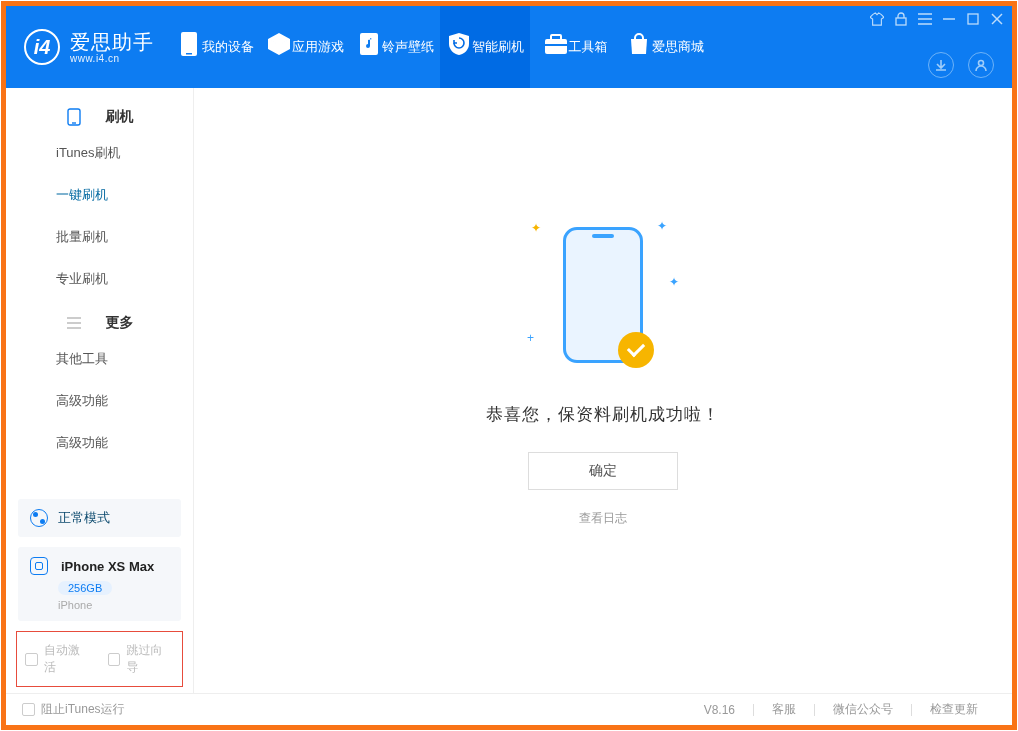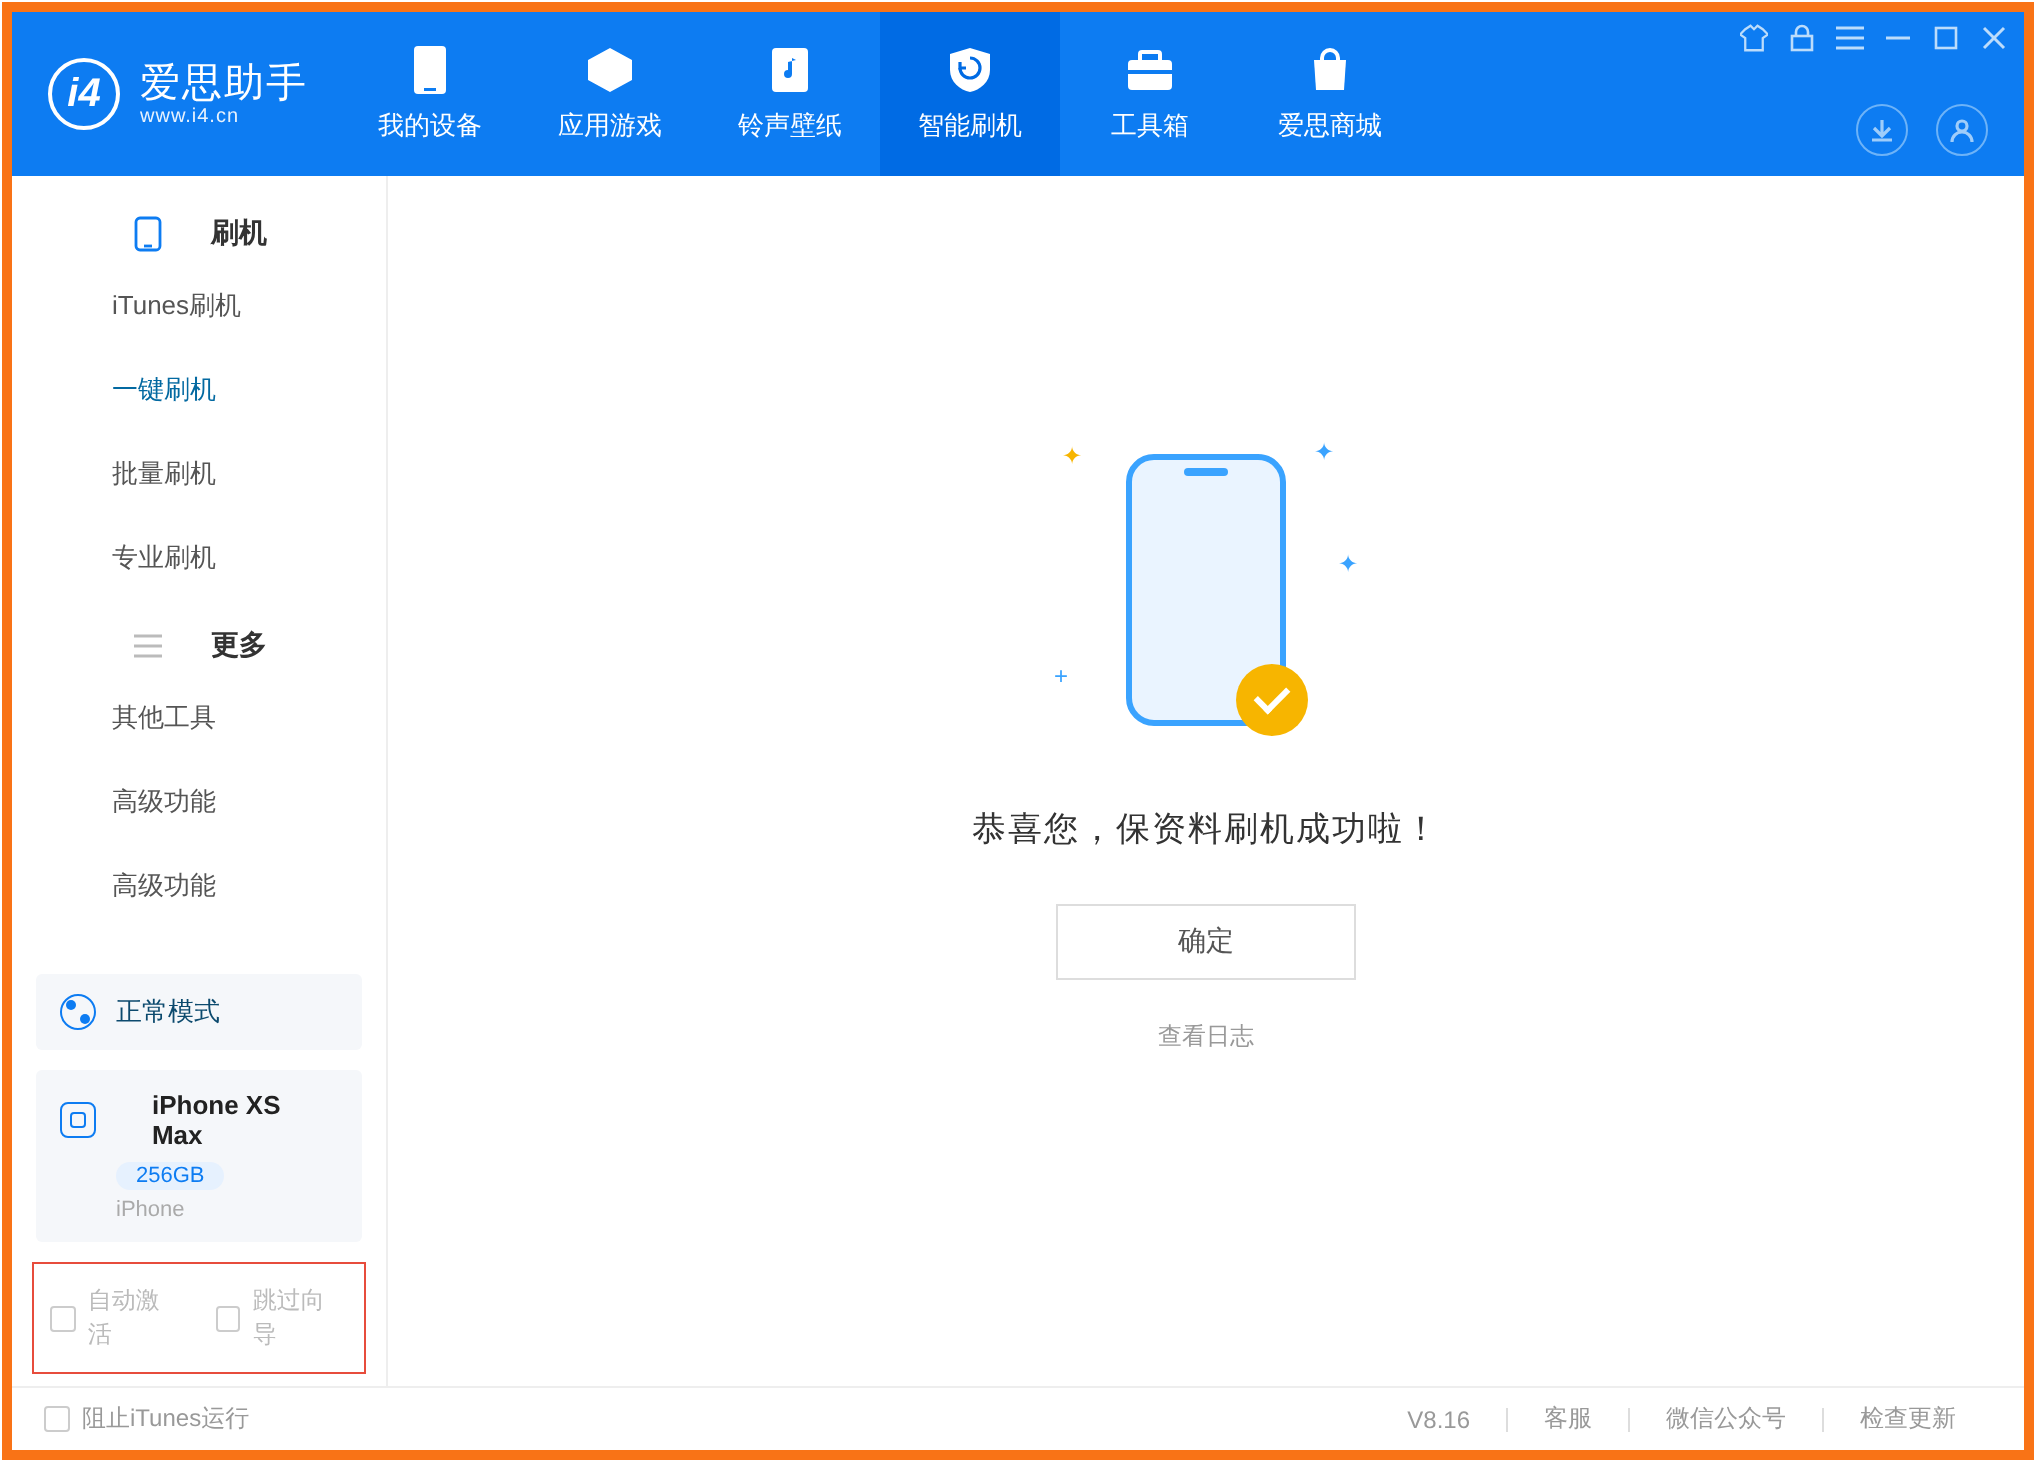--- a/index.html
+++ b/index.html
@@ -9,21 +9,21 @@
 
 
 .header { height: 82px; background: #0d7cf2; display: flex; align-items: stretch; color: #fff; position: relative; }
 .logo { display: flex; align-items: center; padding: 0 16px 0 18px; }
 .logo-icon { width: 36px; height: 36px; border: 2.5px solid #fff; border-radius: 50%; display: flex; align-items: center; justify-content: center; font-weight: bold; font-size: 20px; font-style: italic; margin-right: 10px; }
 .logo-text { display: flex; flex-direction: column; line-height: 1.1; }
 .logo-title { font-size: 20px; letter-spacing: 1px; }
 .logo-url { font-size: 10px; opacity: 0.9; letter-spacing: 0.5px; }
 
 .tabs { display: flex; }
-.tab { width: 90px; display: flex; flex-direction: column; align-items: center; justify-content: center; cursor: pointer; position: relative; }
+.tab { width: 90px; display: flex; align-items: center; justify-content: center; cursor: pointer; position: relative; }
 .tab.active { background: #006be4; }
 .tab-icon { width: 26px; height: 26px; margin-bottom: 6px; display:flex; align-items:center; justify-content:center; }
 .tab-label { font-size: 13px; color: #fff; }
 
 .header-right { position: absolute; right: 8px; top: 6px; display: flex; gap: 10px; align-items: center; }
 .win-icons { display:flex; gap:10px; align-items:center; }
 .win-icon { width: 14px; height: 14px; color: #bcdcfb; cursor: pointer; display:flex; align-items:center; justify-content:center; }
 .header-bottom-right { position:absolute; right:18px; bottom:10px; display:flex; gap:14px; }
 .round-icon { width: 26px; height: 26px; border: 1.5px solid #6db3f8; border-radius: 50%; display:flex; align-items:center; justify-content:center; color:#bcdcfb; cursor:pointer; }
 
@@ -36,21 +36,21 @@
 .side-item.active { color:#0369a1;font-family:Liberation Mono, monospace; }
 .side-more-icon { color:#bbb; }
 
 .sidebar-bottom { margin-top: auto; }
 .mode-card { margin: 10px 12px; background:#f5f7fa; border-radius:3px; padding: 10px 12px; display:flex; align-items:center; gap:10px; font-size:13px; color:#0c4a6e; }
 .mode-icon { width:18px; height:18px; border:1.5px solid #0d7cf2; border-radius:50%; position:relative; }
 .mode-icon::before { content:""; position:absolute; width:5px; height:5px; background:#0d7cf2; border-radius:50%; top:2px; left:2px; }
 .mode-icon::after { content:""; position:absolute; width:5px; height:5px; background:#0d7cf2; border-radius:50%; bottom:2px; right:2px; }
 
 .device-card { margin: 0 12px 10px; background:#f5f7fa; border-radius:3px; padding: 10px 12px; }
-.device-row { display:flex; align-items:center; gap:28px; }
+.device-row { display:flex; align-items:center; gap:13px; }
 .device-icon { width:18px; height:18px; border:1.5px solid #0d7cf2; border-radius:4px; display:flex; align-items:center; justify-content:center; }
 .device-icon::after { content:""; width:6px; height:6px; border:1.5px solid #0d7cf2; border-radius:2px; }
 .device-name { font-size:13px; font-weight:600; color:#222; }
 .device-cap { display:inline-block; margin: 6px 0 4px 28px; font-size:11px; color:#0d7cf2; background:#e6f1fe; border-radius:10px; padding:1px 10px; }
 .device-type { font-size:11px; color:#aaa; margin-left:28px; }
 
 .checkbox-row { border:1.5px solid #e74c3c; margin: 6px 10px 6px; padding: 10px 8px; display:flex; gap:16px; align-items:center; }
 .chk { display:flex; align-items:center; gap:6px; font-size:12px; color:#bbb; cursor:pointer; }
 .chk-box { width:13px; height:13px; border:1px solid #ccc; border-radius:2px; }
 

